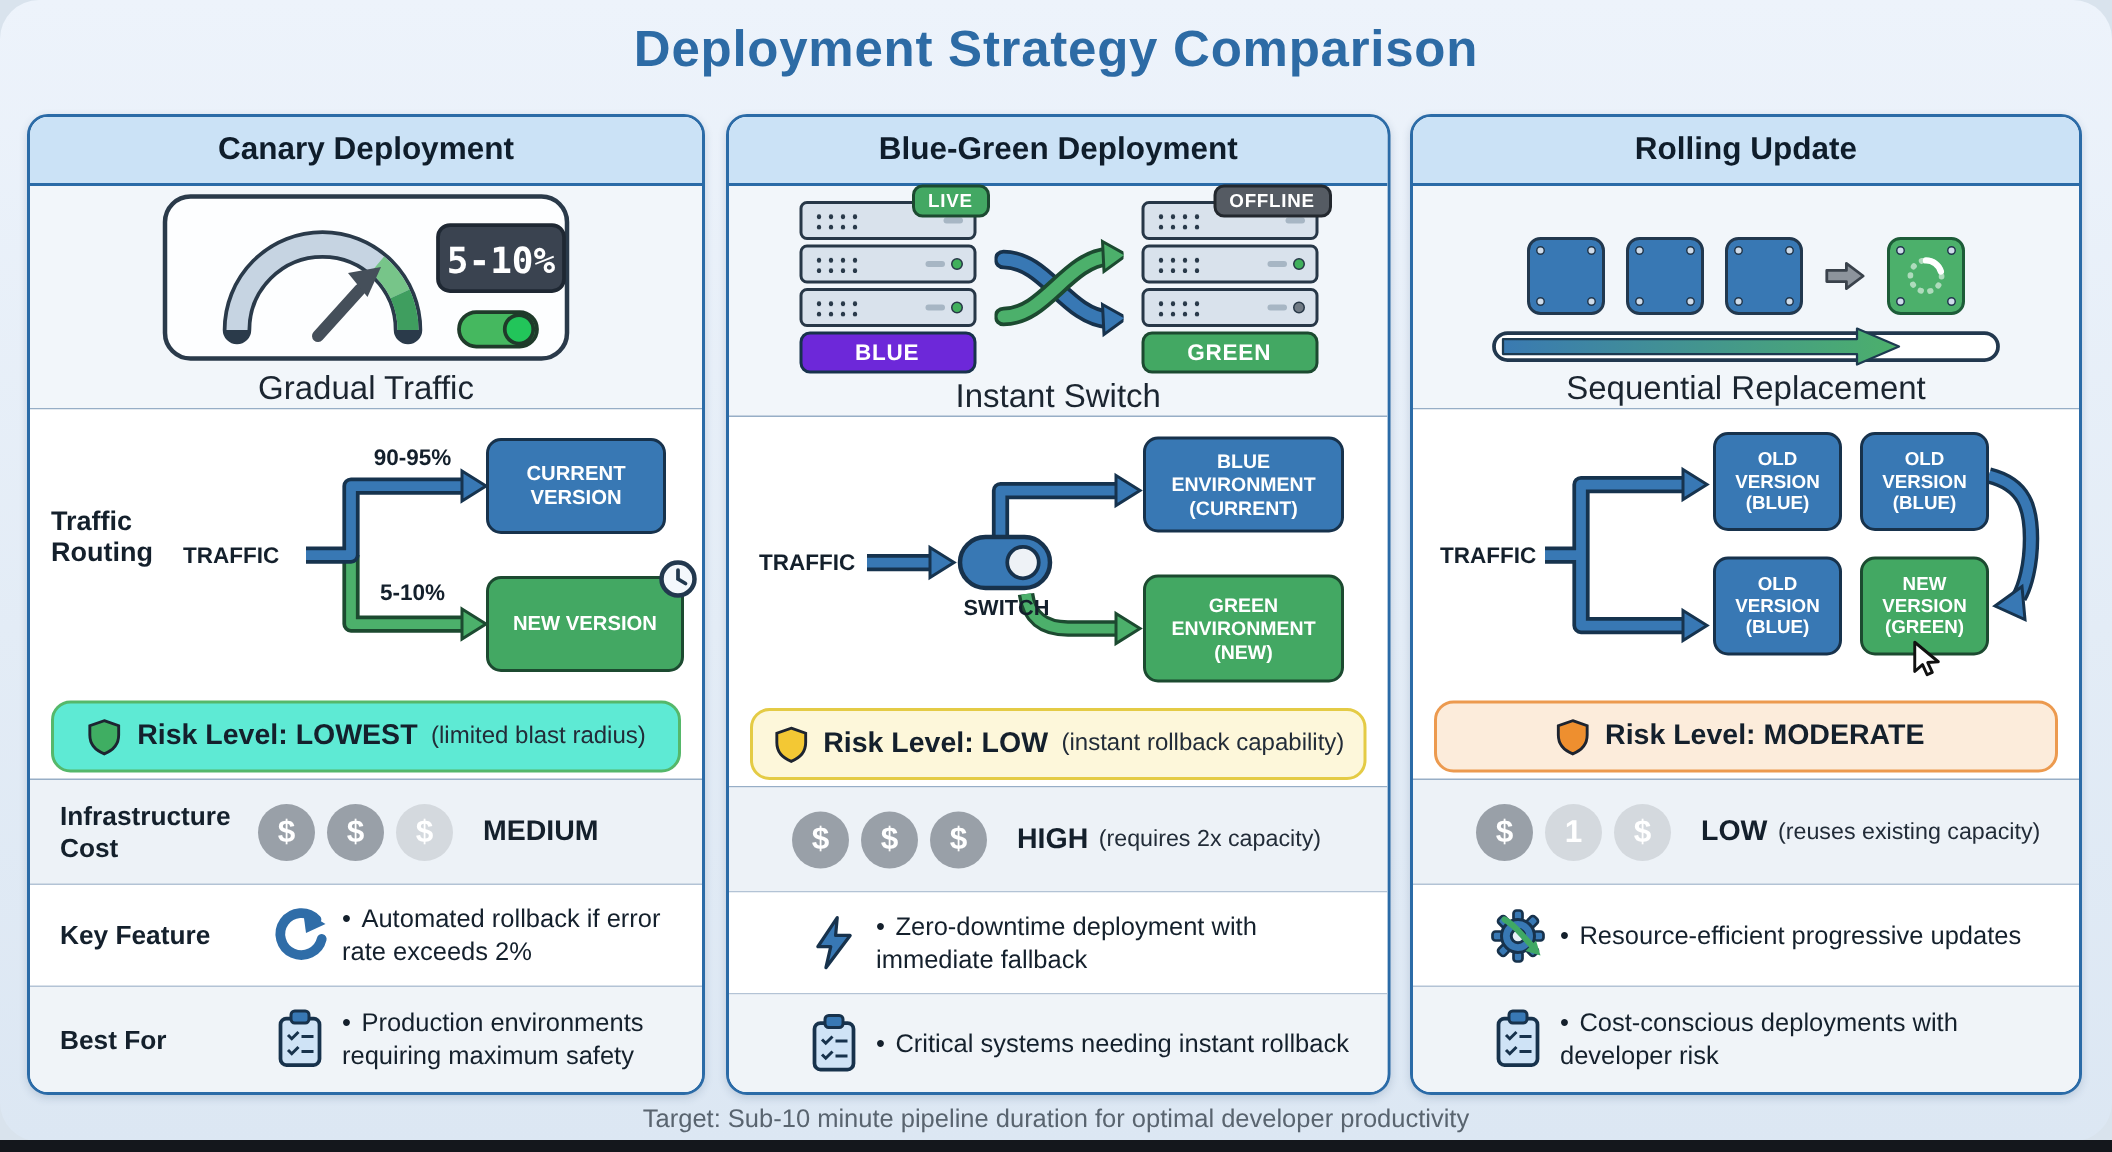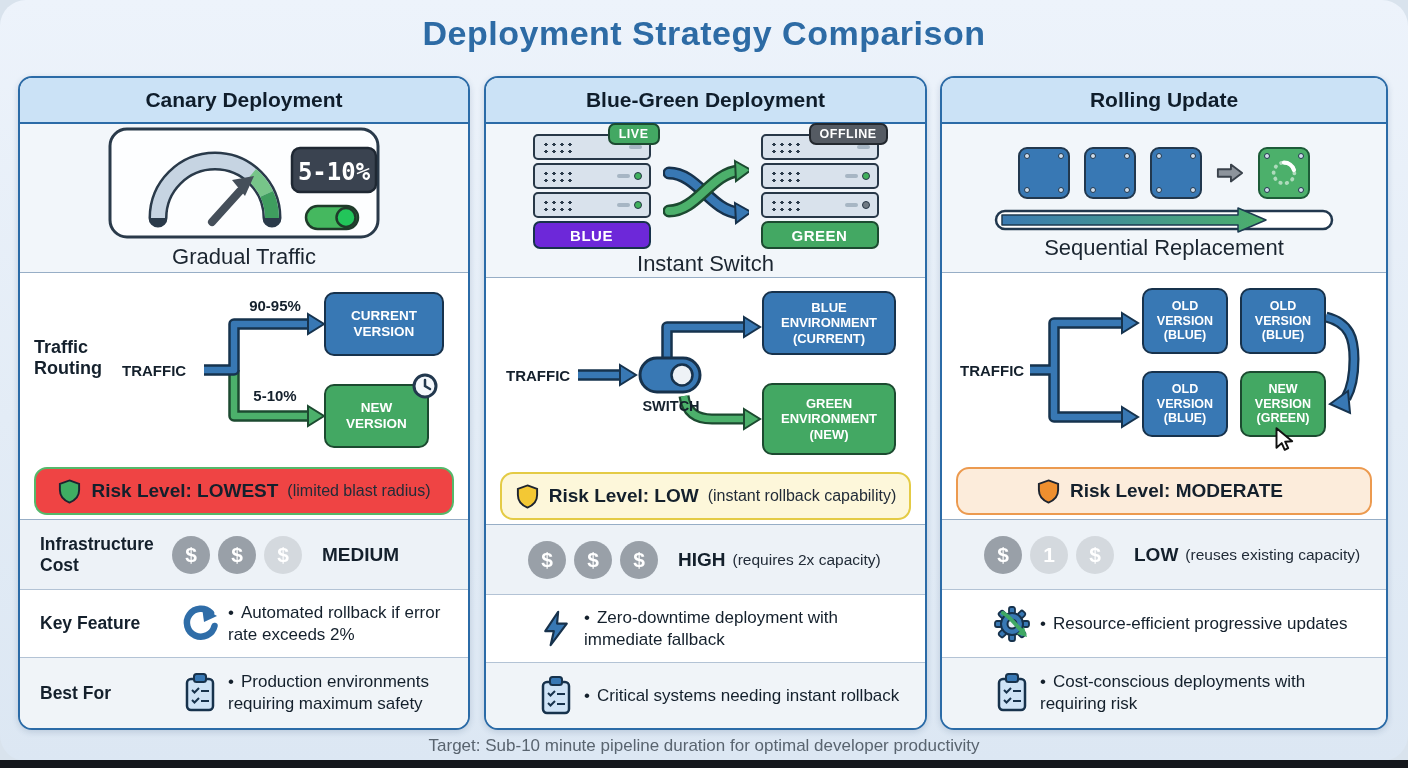--- a/index.html
+++ b/index.html
@@ -29,35 +29,35 @@
     overflow:hidden;display:flex;flex-direction:column;
     box-shadow:0 2px 6px rgba(40,70,110,.18);
   }
   .card-header{
     height:44px;flex:0 0 44px;background:#cbe2f6;border-bottom:2px solid #2b6ba7;
     display:flex;align-items:center;justify-content:center;
     font-size:21px;font-weight:bold;color:#0f1d2b;
   }
   .visual{
     flex:0 0 148px;background:#f2f6fa;border-bottom:1.5px solid #97aec6;
-    display:flex;flex-direction:column;align-items:center;justify-content:center;
+    display:flex;flex-direction:column;align-items:center;justify-content:flex-end;
     position:relative;
   }
   .caption{font-size:22px;color:#1b2530;margin-top:4px;}
   .routing{flex:0 0 190px;background:#ffffff;position:relative;}
   .routing svg.wires{position:absolute;left:0;top:0;}
   .risk-row{
     flex:0 0 56px;background:#ffffff;border-bottom:1.5px solid #97aec6;
     display:flex;align-items:center;justify-content:center;padding:0 14px;
   }
   .risk-pill{
     width:100%;height:44px;border-radius:13px;border:2px solid;
     display:flex;align-items:center;justify-content:center;gap:9px;
   }
-  .risk-pill.lowest{background:#ef4444;border-color:#55b86a;text-align:center;}
+  .risk-pill.lowest{background:#5eead4;border-color:#55b86a;text-align:center;}
   .risk-pill.low{background:#fdf7da;border-color:#e4cb45;}
   .risk-pill.moderate{background:#fcecdb;border-color:#ec9a4f;}
   .risk-pill.lowest .shield-fill{fill:#3fae62;}
   .risk-pill.low .shield-fill{fill:#f3c834;}
   .risk-pill.moderate .shield-fill{fill:#ee8f2f;}
   .risk-text{font-size:19px;font-weight:bold;color:#14202c;}
   .risk-note{font-size:16px;color:#222c38;}
   .info-row{display:flex;align-items:center;box-sizing:border-box;}
   .cost-row{flex:0 0 70px;background:#edf2f7;border-bottom:1.5px solid #b3c3d5;}
   .feature-row{flex:0 0 68px;background:#ffffff;border-bottom:1.5px solid #b3c3d5;}
@@ -164,21 +164,21 @@
         <path d="M184 97 H214 V51 H288" fill="none" stroke="#3878b4" stroke-width="6.5" stroke-linejoin="round"></path>
         <polygon points="288,41 304,51 288,61" fill="#3878b4" stroke="#16334e" stroke-width="2"></polygon>
       </svg>
       <div class="rt-label" style="left:14px;top:64px;width:100px;font-size:18px;">Traffic Routing</div>
       <div class="rt-label" style="left:102px;top:89px;font-size:15px;">TRAFFIC</div>
       <div class="pct" style="left:212px;top:24px;">90-95%</div>
       <div class="pct" style="left:212px;top:114px;">5-10%</div>
       <div class="vbox blue" style="left:304px;top:19px;width:120px;height:64px;font-size:13.5px;">
         <span>CURRENT VERSION</span>
       </div>
-      <div class="vbox green" style="left:304px;top:111px;width:105px;height:64px;font-size:13.5px;overflow:visible;">
+      <div class="vbox green" style="left:304px;top:111px;width:132px;height:64px;font-size:13.5px;overflow:visible;">
         <span>NEW VERSION</span>
         <svg width="30" height="30" viewBox="0 0 30 30" style="position:absolute;right:-13px;top:-15px;">
           <circle cx="15" cy="15" r="11" fill="#f4f8fc" stroke="#22384e" stroke-width="3"></circle>
           <path d="M15 9 V15 L20 18" fill="none" stroke="#22384e" stroke-width="2.5" stroke-linecap="round"></path>
         </svg>
       </div>
     </div>
 
     <div class="risk-row">
       <div class="risk-pill lowest">
@@ -498,20 +498,20 @@
         <svg width="34" height="42" viewBox="0 0 34 42">
           <rect x="4" y="7" width="26" height="31" rx="4" fill="#cfe3f6" stroke="#17324c" stroke-width="2.5"></rect>
           <rect x="11" y="2" width="12" height="8" rx="2.5" fill="#3878b4" stroke="#17324c" stroke-width="2"></rect>
           <path d="M9 18 l2.5 2.5 L16 16" fill="none" stroke="#17324c" stroke-width="2"></path>
           <line x1="18" y1="19" x2="26" y2="19" stroke="#17324c" stroke-width="2"></line>
           <path d="M9 28 l2.5 2.5 L16 26" fill="none" stroke="#17324c" stroke-width="2"></path>
           <line x1="18" y1="29" x2="26" y2="29" stroke="#17324c" stroke-width="2"></line>
         </svg>
       </div>
       <div class="row-text" style="max-width:310px;">
-        <span class="bullet">•</span><span>Cost-conscious deployments with requiring risk</span>
+        <span class="bullet">•</span><span>Cost-conscious deployments with developer risk</span>
       </div>
     </div>
   </div>
 
   <div class="footer">Target: Sub-10 minute pipeline duration for optimal developer productivity</div>
 </div>
 <div class="bottom-strip"></div>
 
 </body></html>

